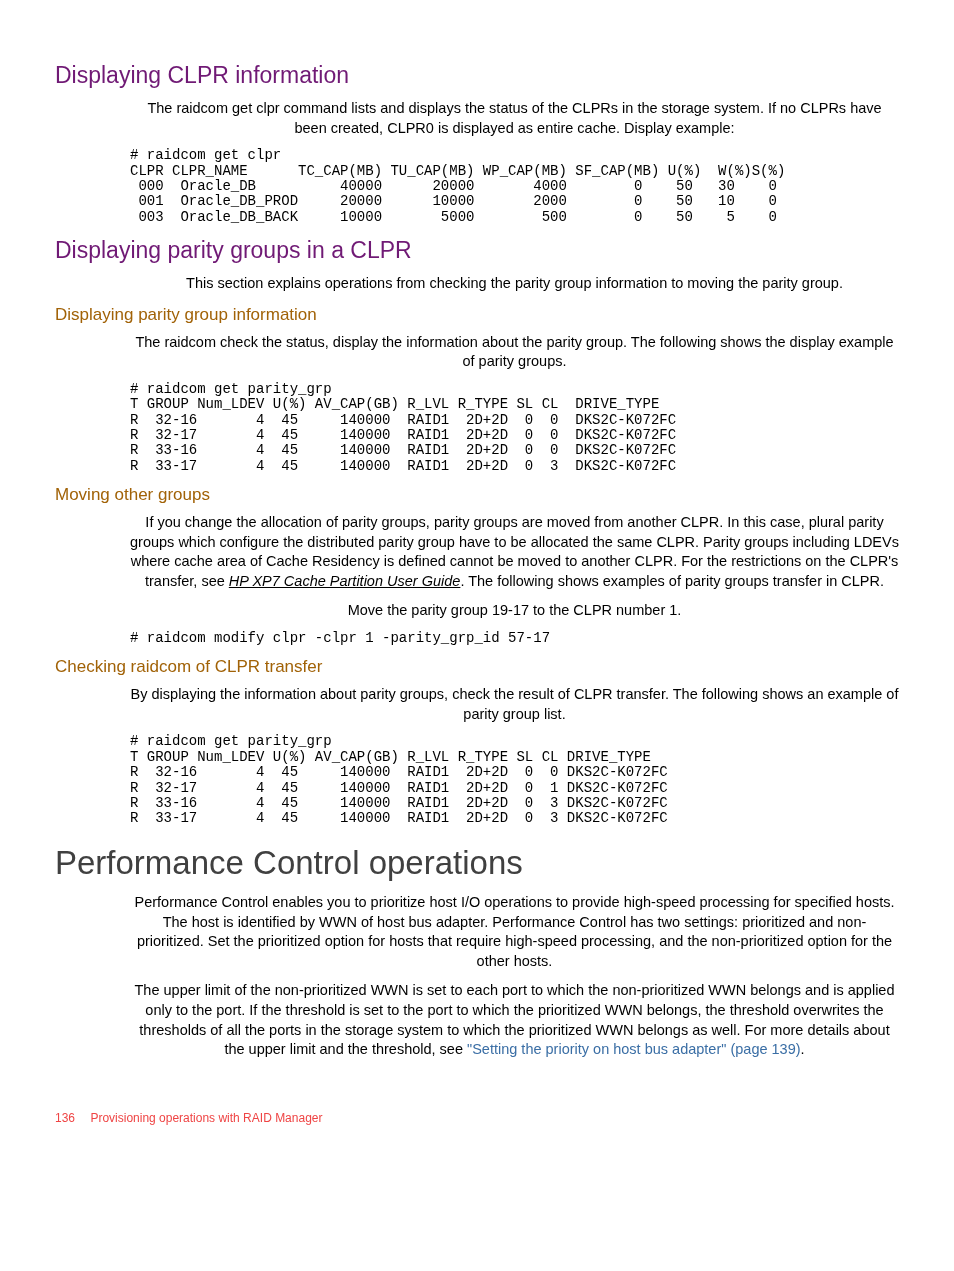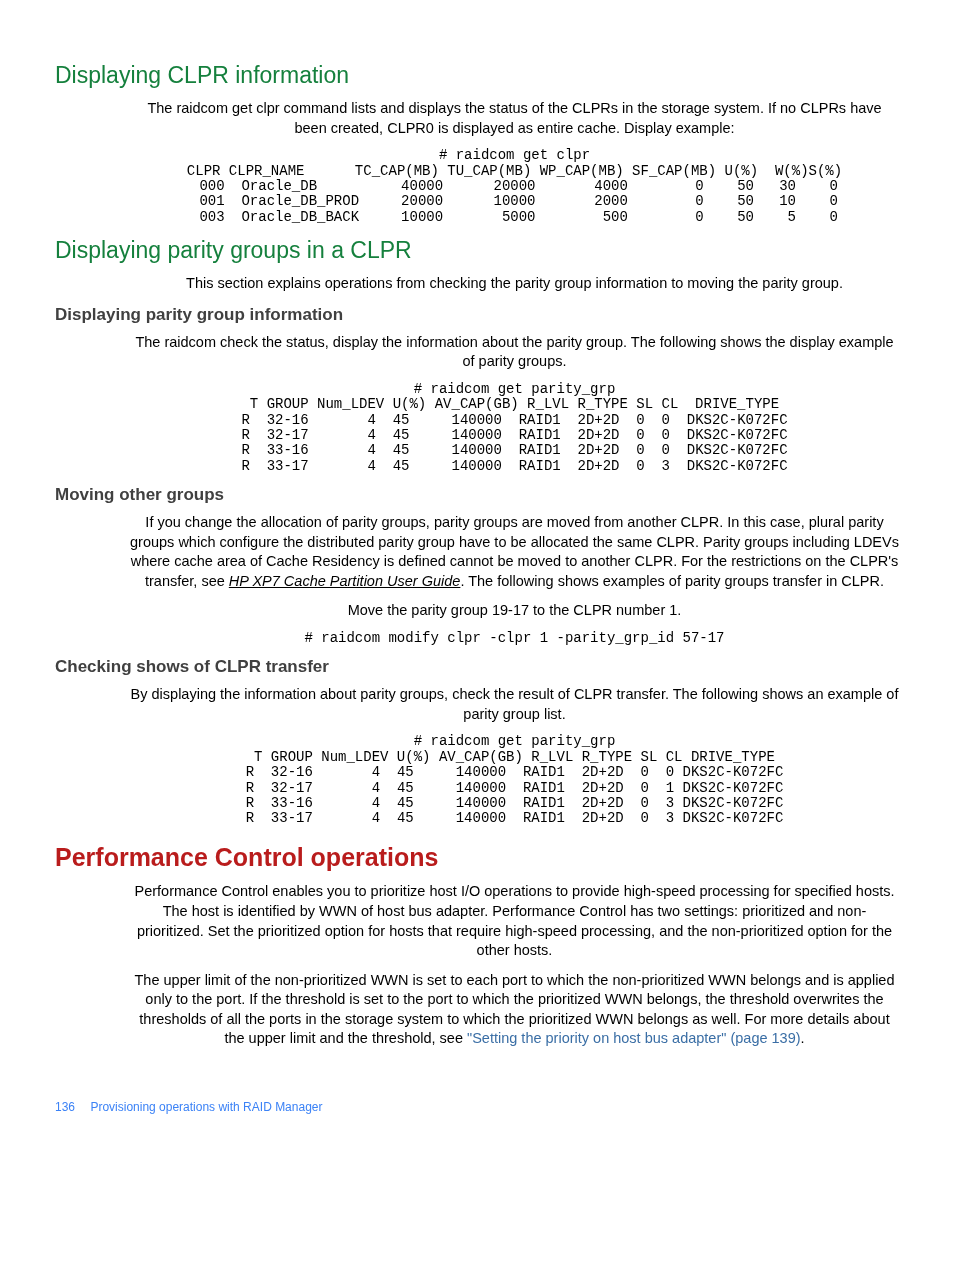--- a/index.html
+++ b/index.html
@@ -7,62 +7,61 @@
     font-size: 14.5px;
     line-height: 1.35;
     color: #000;
     margin: 0;
     padding: 50px 55px 40px 55px;
     width: 954px;
     box-sizing: border-box;
     background: #fff;
   }
   .h2 {
-    color: #15803d;
+    color: #701a75;
     font-size: 23px;
     font-weight: normal;
     margin: 10px 0 8px 0;
     font-family: Arial, sans-serif;
   }
   .h1 {
-    color: #b91c1c;
-    font-size: 25px;
-    font-weight: bold;
+    color: #404040;
+    font-size: 33px;
+    font-weight: normal;
     margin: 14px 0 8px 0;
   }
   .h3 {
-    color: #404040;
+    color: #a16207;
     font-size: 17px;
-    font-weight: bold;
+    font-weight: normal;
     margin: 10px 0 6px 0;
   }
   .body-text {
     margin: 0 0 10px 75px;
     text-align: center;
   }
   pre.code {
     font-family: "Courier New", monospace;
     font-size: 14px;
     line-height: 1.1;
     margin: 0 0 10px 75px;
     white-space: pre;
-    text-align: center;
   }
   .italic {
     font-style: italic;
     text-decoration: underline;
   }
   .link {
     color: #3a6ea5;
   }
   .footer {
     position: relative;
     margin-top: 50px;
     font-size: 12px;
-    color: #3b82f6;
+    color: #ef4444;
   }
   .footer .pn {
     display: inline-block;
     margin-right: 12px;
   }
 </style>
 </head>
 <body>
 
 <div class="h2">Displaying CLPR information</div>
@@ -85,21 +84,21 @@
 R  33-16       4  45     140000  RAID1  2D+2D  0  0  DKS2C-K072FC
 R  33-17       4  45     140000  RAID1  2D+2D  0  3  DKS2C-K072FC</pre>
 
 <div class="h3">Moving other groups</div>
 <p class="body-text">
   <span>If you change the allocation of parity groups, parity groups are moved from another CLPR. In this case, plural parity groups which configure the distributed parity group have to be allocated the same CLPR. Parity groups including LDEVs where cache area of Cache Residency is defined cannot be moved to another CLPR. For the restrictions on the CLPR's transfer, see </span><span class="italic">HP XP7 Cache Partition User Guide</span><span>. The following shows examples of parity groups transfer in CLPR.</span>
 </p>
 <p class="body-text">Move the parity group 19-17 to the CLPR number 1.</p>
 <pre class="code"># raidcom modify clpr -clpr 1 -parity_grp_id 57-17</pre>
 
-<div class="h3">Checking shows of CLPR transfer</div>
+<div class="h3">Checking raidcom of CLPR transfer</div>
 <p class="body-text">By displaying the information about parity groups, check the result of CLPR transfer. The following shows an example of parity group list.</p>
 <pre class="code"># raidcom get parity_grp
 T GROUP Num_LDEV U(%) AV_CAP(GB) R_LVL R_TYPE SL CL DRIVE_TYPE
 R  32-16       4  45     140000  RAID1  2D+2D  0  0 DKS2C-K072FC
 R  32-17       4  45     140000  RAID1  2D+2D  0  1 DKS2C-K072FC
 R  33-16       4  45     140000  RAID1  2D+2D  0  3 DKS2C-K072FC
 R  33-17       4  45     140000  RAID1  2D+2D  0  3 DKS2C-K072FC</pre>
 
 <div class="h1">Performance Control operations</div>
 <p class="body-text">Performance Control enables you to prioritize host I/O operations to provide high-speed processing for specified hosts. The host is identified by WWN of host bus adapter. Performance Control has two settings: prioritized and non-prioritized. Set the prioritized option for hosts that require high-speed processing, and the non-prioritized option for the other hosts.</p>

